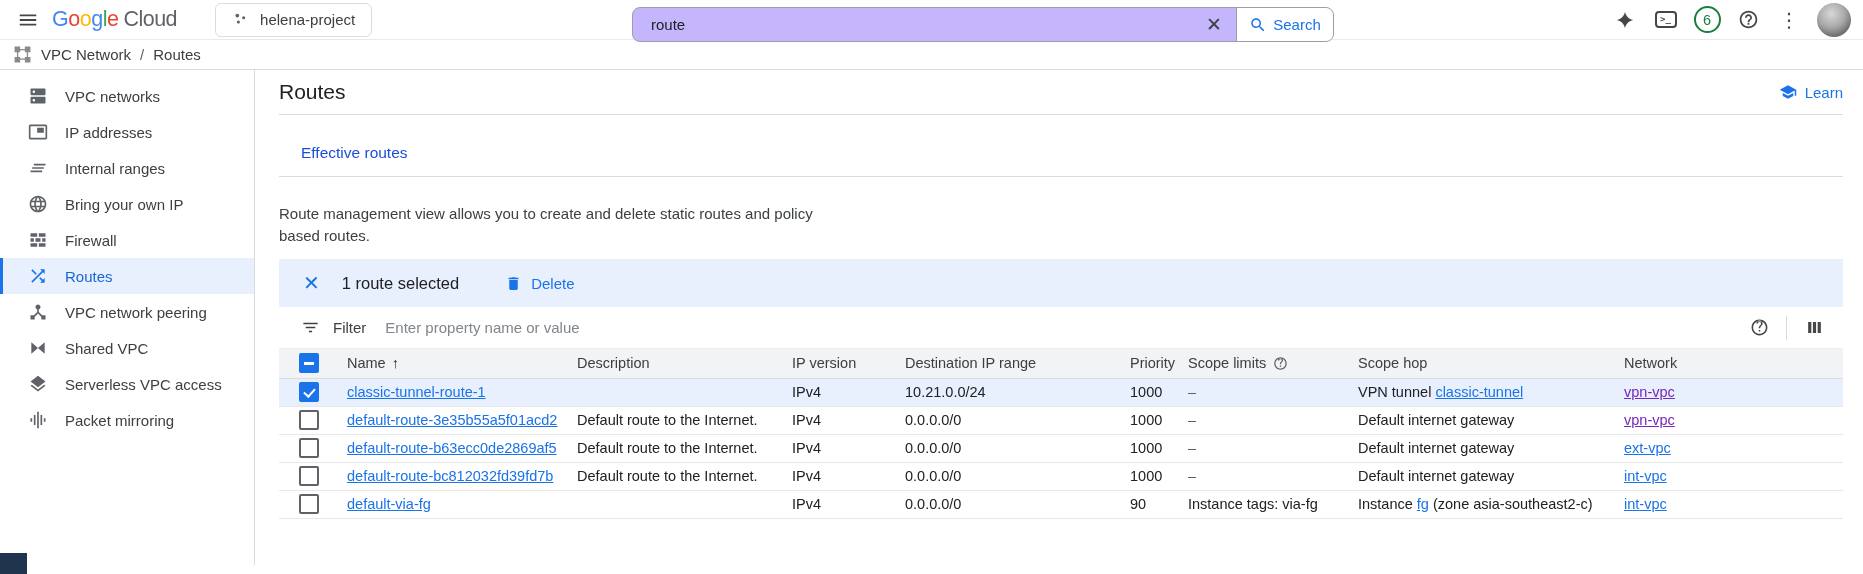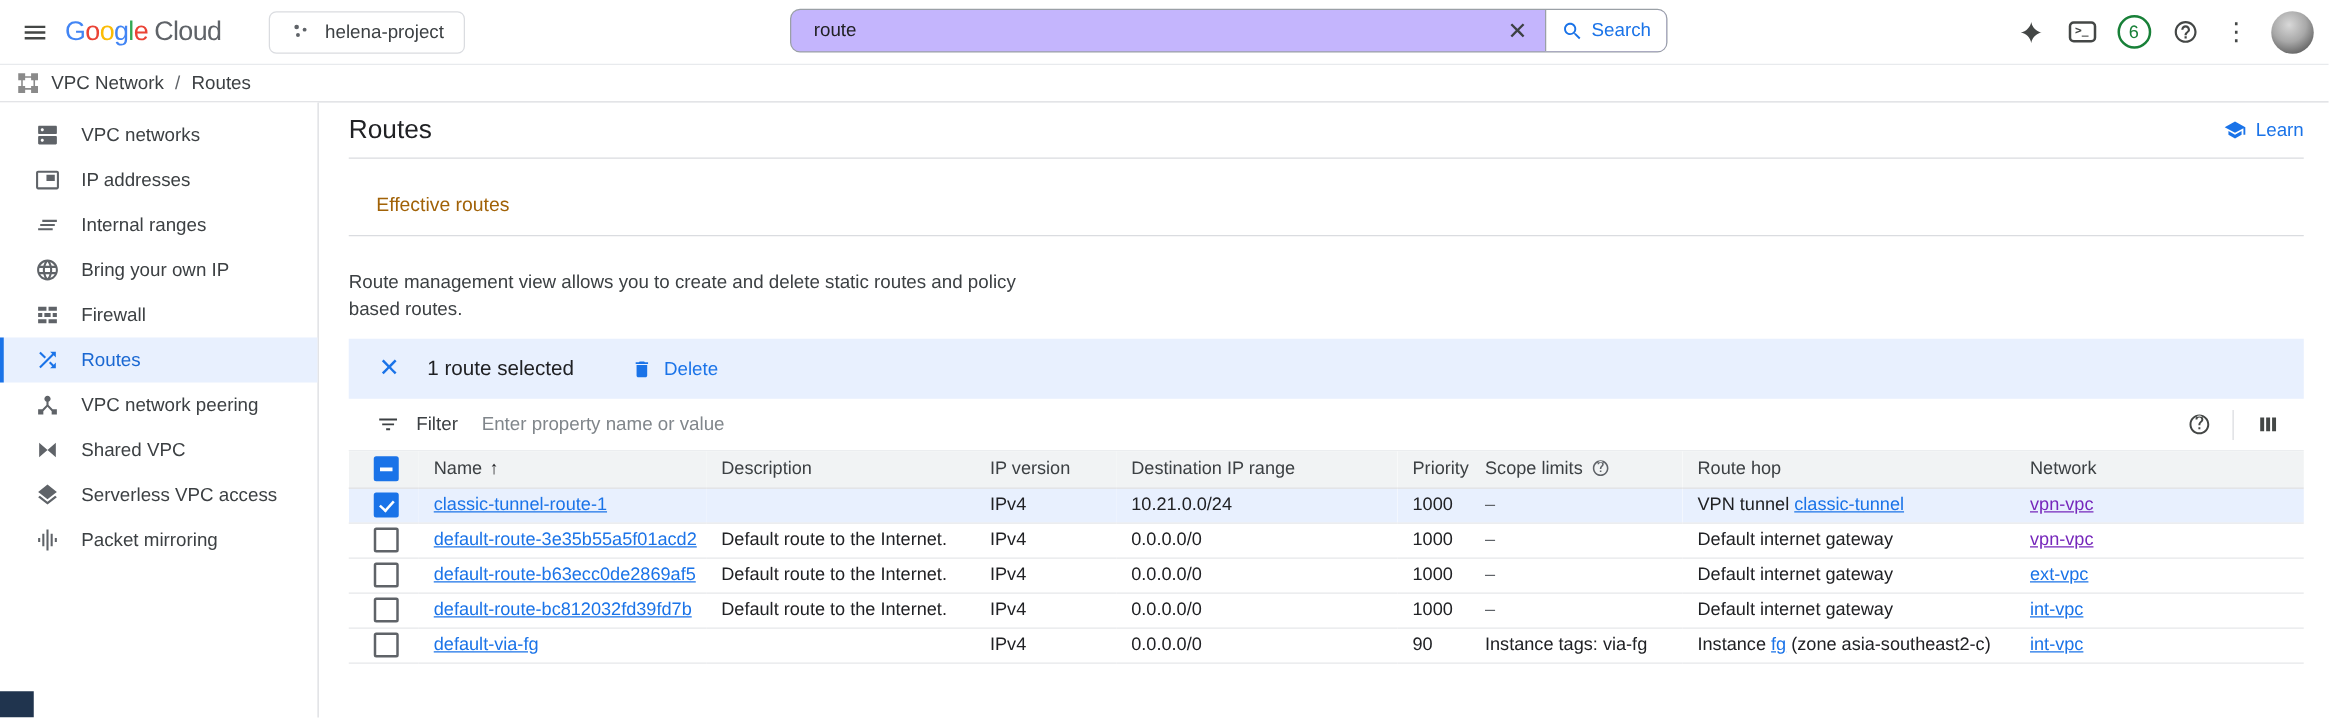--- a/index.html
+++ b/index.html
@@ -5,21 +5,21 @@
   * { box-sizing: border-box; }
   html,body { margin:0; padding:0; }
   body {
     width:1863px; height:574px; overflow:hidden; position:relative;
     background:#fff; color:#202124;
     font-family:"Liberation Sans", sans-serif; font-size:15px;
   }
   .ic { display:block; fill:currentColor; }
 
   
-  .topbar { height:52px; display:flex; align-items:center; padding:0 12px 0 8px; border-bottom:1px solid #e8eaed; background:#fff; position:relative; }
+  .topbar { height:40px; display:flex; align-items:center; padding:0 12px 0 8px; border-bottom:1px solid #e8eaed; background:#fff; position:relative; }
   .iconbtn { width:40px; height:40px; display:flex; align-items:center; justify-content:center; color:#444746; cursor:pointer; border-radius:50%; flex:0 0 auto; }
   .logo { display:flex; align-items:baseline; margin-left:4px; font-size:21.5px; letter-spacing:-0.5px; cursor:pointer; }
   .logo .lg { font-weight:500; }
   .logo .cloud { color:#5f6368; margin-left:5px; font-weight:400; }
   .project-btn { margin-left:38px; height:34px; border:1px solid #dadce0; border-radius:6px; background:#fff; display:flex; align-items:center; gap:11px; padding:0 16px; font-size:15px; color:#3c4043; cursor:pointer; }
   .project-icon { color:#5f6368; }
   .search-wrap { position:absolute; left:632px; top:7px; width:702px; height:35px; display:flex; border:1px solid #9aa0a6; border-radius:8px; overflow:hidden; background:#c4b5fd; }
   .search-field { flex:1; display:flex; align-items:center; padding:0 6px 0 16px; }
   .search-field input { flex:1; border:none; outline:none; background:transparent; font-family:inherit; font-size:15px; color:#202124; }
   .clear-btn { width:32px; height:32px; display:flex; align-items:center; justify-content:center; font-size:19px; color:#3c4043; cursor:pointer; }
@@ -50,21 +50,21 @@
   .side-item.active .si { color:#1a73e8; }
   .side-item.active::before { content:''; position:absolute; left:0; top:0; bottom:0; width:3px; background:#1a73e8; }
 
   
   .content { flex:1; padding:0 20px 0 24px; position:relative; }
   .content-header { height:45px; border-bottom:1px solid #dadce0; display:flex; align-items:center; }
   .page-title { font-size:21px; color:#202124; }
   .learn-btn { margin-left:auto; display:flex; align-items:center; gap:8px; color:#1a73e8; font-size:15px; font-weight:500; cursor:pointer; }
 
   .tabs { margin-top:14px; height:48px; display:flex; border-bottom:1px solid #dadce0; }
-  .tab { display:flex; align-items:center; padding:0 22px; font-size:15.5px; font-weight:500; color:#a16207; cursor:pointer; }
+  .tab { display:flex; align-items:center; padding:0 22px; font-size:15.5px; font-weight:500; color:#1d4ed8; cursor:pointer; }
   .tab.active { color:#1a73e8; box-shadow:inset 0 -3px 0 #1a73e8; }
 
   .desc { margin-top:26px; font-size:15px; line-height:22px; color:#3c4043; }
 
   .selection-bar { margin-top:12px; height:48px; background:#e8f0fe; display:flex; align-items:center; padding:0 24px; }
   .sel-x { font-size:20px; color:#1a73e8; cursor:pointer; line-height:1; }
   .sel-count { margin-left:22px; font-size:16.5px; color:#202124; }
   .delete-btn { margin-left:46px; display:flex; align-items:center; gap:9px; color:#1a73e8; font-size:15px; font-weight:500; cursor:pointer; }
 
   .filter-bar { height:42px; display:flex; align-items:center; padding:0 12px 0 22px; border-bottom:1px solid #ebedef; }
@@ -302,21 +302,21 @@
           <th><span>Name</span><span class="sort-arrow">↑</span></th>
           <th>Description</th>
           <th>IP version</th>
           <th>Destination IP range</th>
           <th class="cell-priority">Priority</th>
           <th class="cell-scope"><span>Scope limits</span><span class="th-help">
                 <svg class="ic" width="15" height="15" viewBox="0 0 24 24">
                   <path d="M12 2C6.48 2 2 6.48 2 12s4.48 10 10 10 10-4.48 10-10S17.52 2 12 2zm0 18c-4.41 0-8-3.59-8-8s3.59-8 8-8 8 3.59 8 8-3.59 8-8 8zm1-3h-2v-2h2v2zm2.07-7.75-.9.92C13.45 10.9 13 11.5 13 13h-2v-.5c0-1.1.45-2.1 1.17-2.83l1.24-1.26c.37-.36.59-.86.59-1.41 0-1.1-.9-2-2-2s-2 .9-2 2H8c0-2.21 1.79-4 4-4s4 1.79 4 4c0 .88-.36 1.68-.93 2.25z"></path>
                 </svg>
               </span></th>
-          <th>Route hop</th>
+          <th>Scope hop</th>
           <th>Network</th>
         </tr>
       </thead>
       <tbody>
         <tr class="selected">
           <td>
               <div class="cb checked"></div>
             </td>
           <td><span class="lnk">classic-tunnel-route-1</span></td>
           <td></td>

